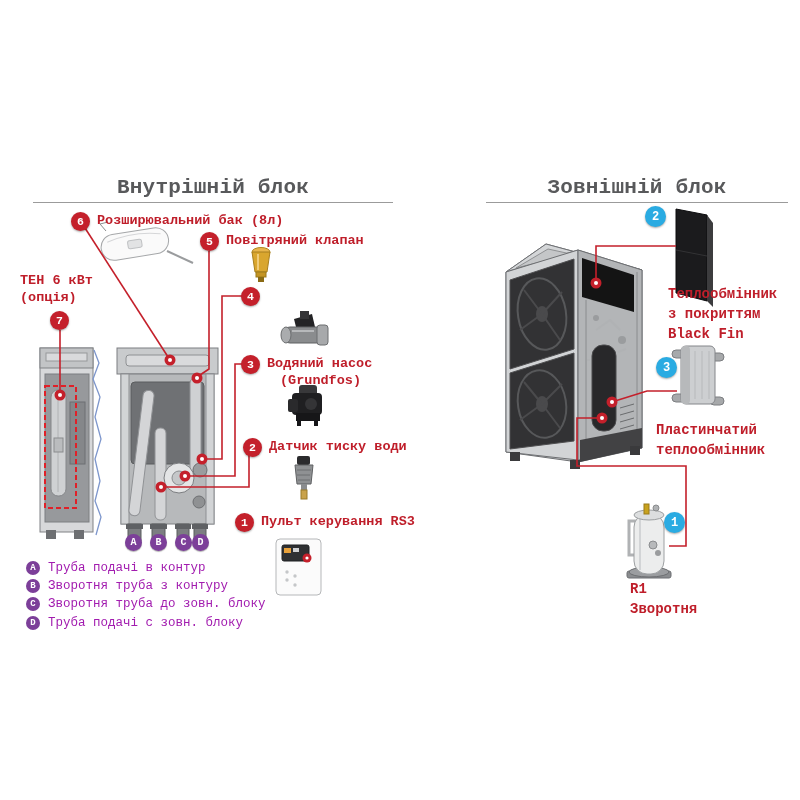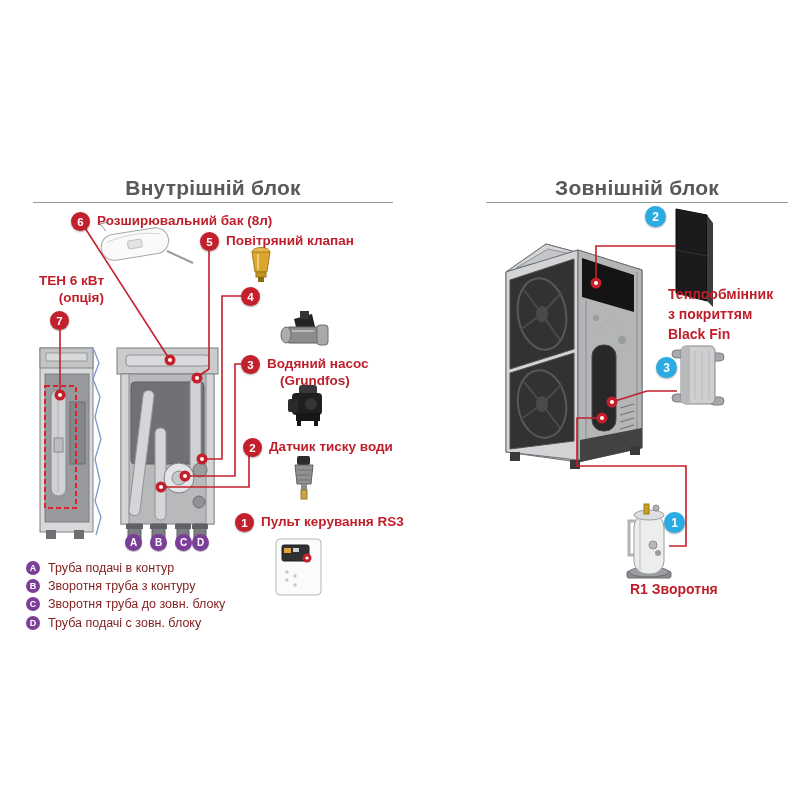--- a/index.html
+++ b/index.html
@@ -1,42 +1,42 @@
 <!DOCTYPE html>
 <html><head>
 <meta charset="utf-8">
 <style>
   html,body{margin:0;padding:0;background:#fff;}
   #canvas{position:relative;width:800px;height:660px;background:#fff;overflow:hidden;
-          font-family:Liberation Sans, sans-serif;}
+          font-family:Liberation Mono, monospace;}
   .section-title{position:absolute;top:176px;height:26px;font-size:21px;font-weight:700;
                  color:#58595b;text-align:center;letter-spacing:.2px;}
   .divider{position:absolute;top:202px;height:1px;background:#9b9b9b;}
   svg{position:absolute;left:0;top:0;}
   #units-svg{z-index:1;}
   #overlay-svg{z-index:4;pointer-events:none;}
   .badge{position:absolute;z-index:10;display:flex;align-items:center;justify-content:center;
          border-radius:50%;color:#fff;font-weight:700;box-shadow:0 1px 2px rgba(0,0,0,.35);}
   .badge.red{width:19px;height:19px;background:#c4202b;font-size:11.5px;}
   .badge.blue{width:21px;height:21px;background:#2aabe2;font-size:12px;}
   .badge.purple{width:17px;height:17px;background:#7c3f99;font-size:10px;box-shadow:0 1px 1px rgba(0,0,0,.3);}
   .legend-item{position:absolute;z-index:10;display:flex;align-items:flex-start;gap:7px;}
   .legend-item .badge-inline{flex:0 0 auto;width:19px;height:19px;border-radius:50%;
          background:#c4202b;color:#fff;font-weight:700;font-size:11.5px;display:flex;
          align-items:center;justify-content:center;box-shadow:0 1px 2px rgba(0,0,0,.35);}
   .red-text{color:#bf1e2a;font-weight:700;font-size:13.5px;line-height:17px;white-space:nowrap;}
   .red-note{position:absolute;z-index:10;color:#bf1e2a;font-weight:700;font-size:13px;line-height:15.5px;}
   .red-block{position:absolute;z-index:10;color:#bf1e2a;font-weight:700;font-size:14px;line-height:20px;}
-  .heater-label{position:absolute;z-index:10;width:84px;text-align:right;color:#bf1e2a;
+  .heater-label{position:absolute;z-index:10;width:84px;text-align:left;color:#bf1e2a;
                 font-weight:700;font-size:13.5px;line-height:17px;}
   .pipe-legend{position:absolute;left:26px;top:559px;z-index:10;}
   .pipe-row{display:flex;align-items:center;height:18.2px;}
   .pbadge{flex:0 0 auto;width:14px;height:14px;border-radius:50%;background:#7c3f99;color:#fff;
           font-weight:700;font-size:9px;display:flex;align-items:center;justify-content:center;}
-  .ptext{padding-left:8px;font-size:12.5px;color:#7f1d1d;}
+  .ptext{padding-left:8px;font-size:12.5px;color:#a21caf;}
 </style>
 </head>
 <body>
 
 <div id="canvas">
 
   <div class="section-title" style="left:33px;width:360px;">Внутрішній блок</div>
   <div class="section-title" style="left:486px;width:302px;">Зовнішній блок</div>
   <div class="divider" style="left:33px;width:360px;"></div>
   <div class="divider" style="left:486px;width:302px;"></div>
@@ -321,17 +321,18 @@
     <div class="pipe-row">
       <span class="pbadge">D</span>
       <span class="ptext">Труба подачі с зовн. блоку</span>
     </div>
   </div>
 
   <div class="badge blue" style="left:645px;top:206px;">2</div>
   <div class="red-block" style="left:668px;top:284px;width:112px;">Теплообмінник з покриттям Black Fin</div>
 
   <div class="badge blue" style="left:656px;top:357px;">3</div>
+  <div class="red-block" style="left:656px;top:420px;width:118px;">Пластинчатий теплообмінник</div>
 
   <div class="badge blue" style="left:664px;top:512px;">1</div>
   <div class="red-block" style="left:630px;top:579px;width:90px;">R1 Зворотня</div>
 
 </div>
 
 </body></html>

